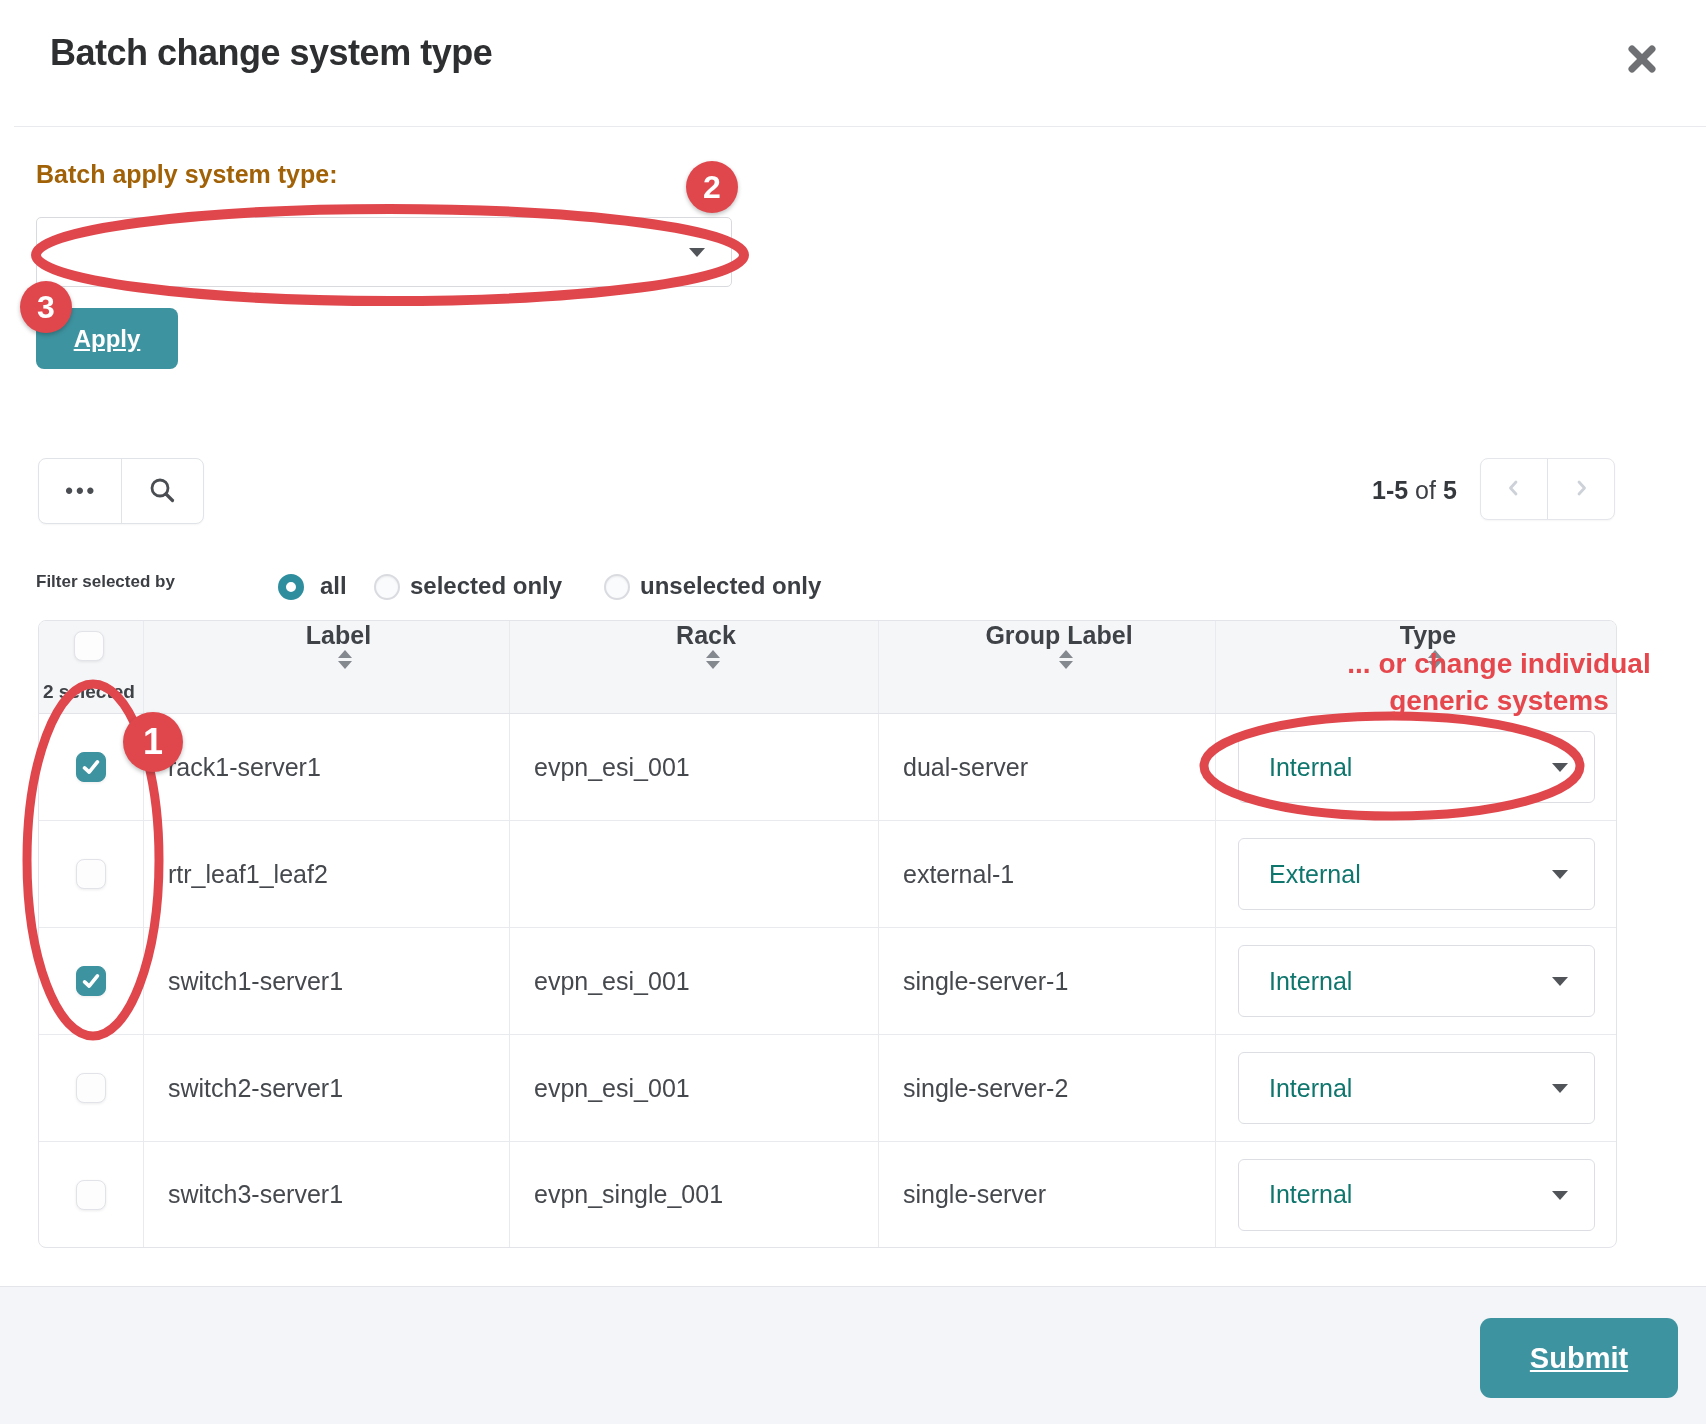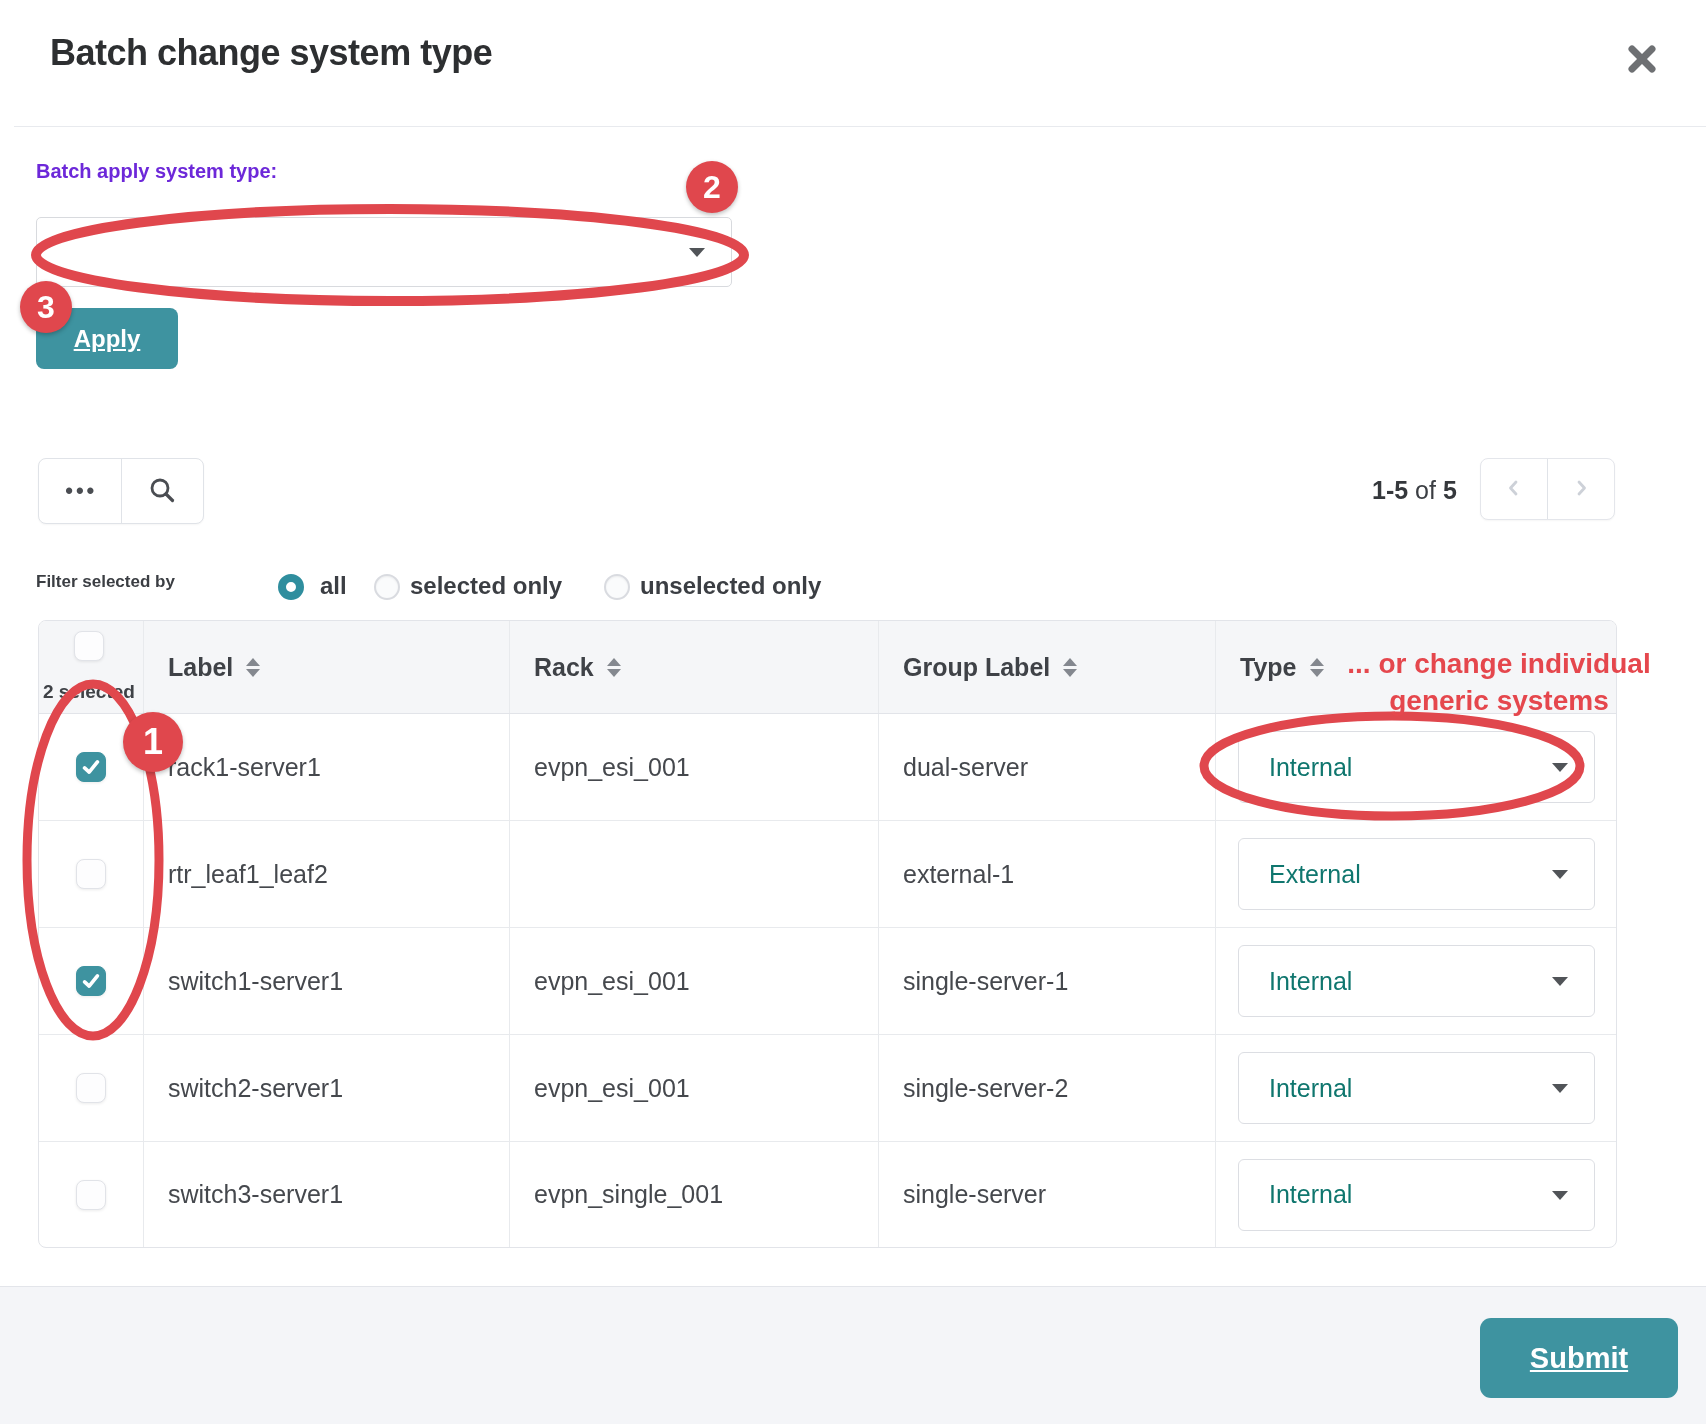--- a/index.html
+++ b/index.html
@@ -7,21 +7,21 @@
     width:1706px;height:1424px;position:relative;background:#ffffff;
     font-family:"Liberation Sans", sans-serif;color:#45484d;overflow:hidden;
   }
 
   
   .modal-header{position:absolute;left:14px;top:0;width:1706px;height:126px;border-bottom:1px solid #e8eaee;background:#fff;}
   .modal-title{position:absolute;left:36px;top:32px;font-size:36px;font-weight:bold;color:#2d2f31;letter-spacing:-0.5px;}
   .close-btn{position:absolute;left:1608px;top:40px;width:40px;height:40px;background:none;border:none;cursor:pointer;padding:0;}
 
   
-  .batch-label{position:absolute;left:36px;top:160px;font-size:20px;font-weight:bold;color:#6d28d9;}
+  .batch-label{position:absolute;left:36px;top:160px;font-size:25px;font-weight:bold;color:#a16207;}
   .select{background:#fff;border:1px solid #d8dade;border-radius:5px;position:relative;box-sizing:border-box;}
   .batch-select{position:absolute;left:36px;top:217px;width:696px;height:70px;}
   .caret{position:absolute;right:26px;top:50%;margin-top:-4px;width:0;height:0;
     border-left:8px solid transparent;border-right:8px solid transparent;border-top:9px solid #515458;}
   .btn-teal{background:#3e93a0;color:#fff;font-weight:bold;border:none;border-radius:8px;cursor:pointer;
     font-family:"Liberation Sans",sans-serif;display:flex;align-items:center;justify-content:center;text-decoration:underline;}
   .apply-btn{position:absolute;left:36px;top:308px;width:142px;height:61px;font-size:24px;}
 
   
   .btn-group{position:absolute;display:flex;background:#fff;border:1px solid #e0e3e8;border-radius:8px;
@@ -39,21 +39,21 @@
   .radio{position:absolute;width:26px;height:26px;border-radius:50%;box-sizing:border-box;
     border:2px solid #d9dbe0;background:#fafbfc;box-shadow:inset 0 1px 2px rgba(0,0,0,0.06);cursor:pointer;}
   .radio.selected{border:8px solid #2f8e9e;background:#fff;box-shadow:none;}
   .radio-label{position:absolute;font-size:24px;font-weight:bold;color:#3b3e43;white-space:nowrap;}
 
   
   .data-table{position:absolute;left:38px;top:620px;width:1579px;background:#fff;
     border:1px solid #e2e4e9;border-radius:8px;box-sizing:border-box;overflow:hidden;}
   .tr{display:grid;grid-template-columns:104px 366px 369px 337px 401px;}
   .thead{background:#f5f6f8;height:92px;border-bottom:1px solid #e2e4e9;position:relative;}
-  .thead .th{display:flex;align-items:center;padding-left:24px;font-size:25px;font-weight:bold;color:#3f4247;box-sizing:border-box;}
+  .thead .th{display:flex;align-items:center;padding-left:24px;font-size:25px;font-weight:bold;color:#3f4247;box-sizing:border-box;flex-direction:column;}
   .th + .th, .td + .td{border-left:1px solid #e8eaed;}
   .th-check{position:relative;padding-left:0;}
   .selected-count{position:absolute;left:4px;top:60px;font-size:19px;font-weight:bold;color:#3f4247;white-space:nowrap;}
   .sort{display:inline-flex;flex-direction:column;gap:3px;margin-left:13px;}
   .sort i{display:block;width:0;height:0;border-left:7px solid transparent;border-right:7px solid transparent;}
   .sort .up{border-bottom:8px solid #84888f;}
   .sort .down{border-top:8px solid #84888f;}
   .tbody .tr{height:106px;border-bottom:1px solid #e8eaed;}
   .tbody .tr:last-child{border-bottom:none;height:105px;}
   .td{display:flex;align-items:center;padding-left:24px;font-size:25px;color:#45484d;box-sizing:border-box;overflow:hidden;white-space:nowrap;}

